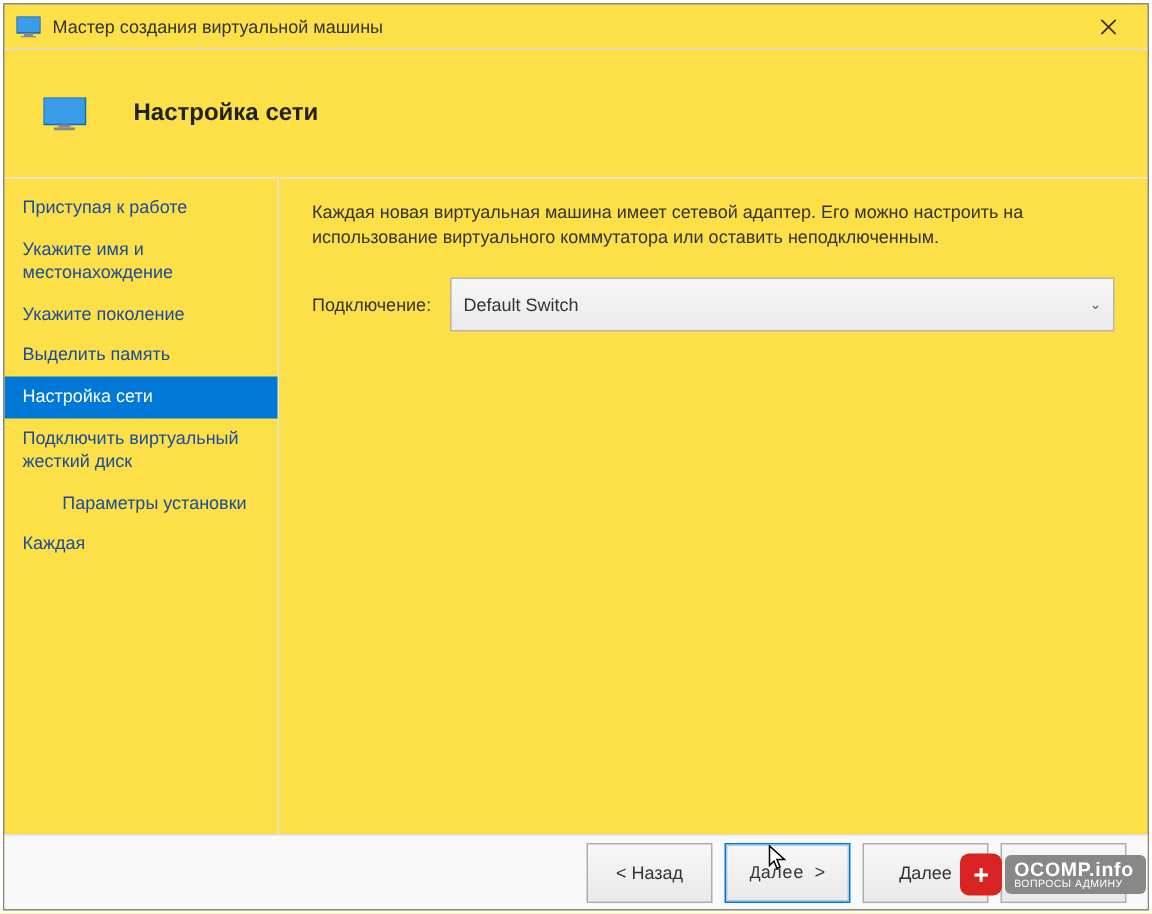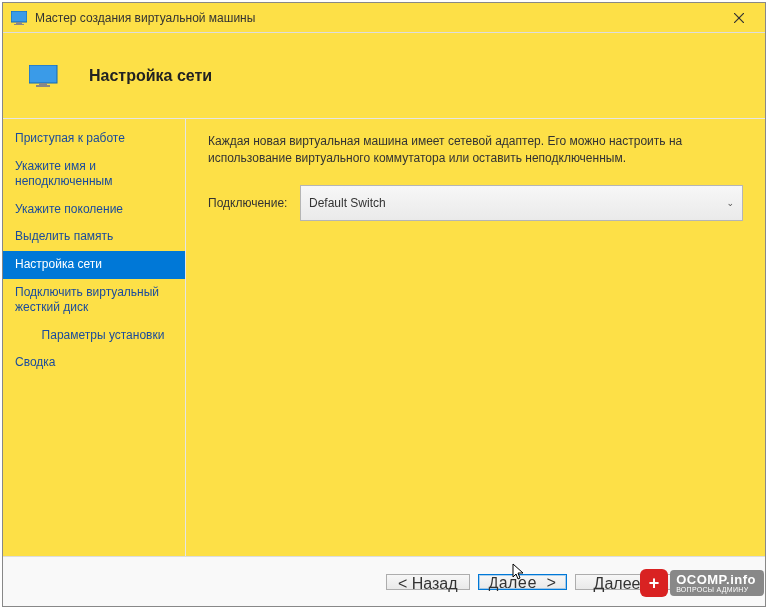--- a/index.html
+++ b/index.html
@@ -135,24 +135,24 @@
       border-top: 1px solid #ddd;
       display: flex;
       align-items: center;
       justify-content: flex-end;
       gap: 8px;
       padding-right: 14px;
       background: #f9f9f9;
     }
     .wiz-btn {
       min-width: 84px;
-      height: 16px;
+      height: 40px;
       border: 1px solid #adadad;
       background: linear-gradient(#f7f7f7, #e9e9e9);
-      font-size: 16px;
+      font-size: 12px;
       color: #333;
       cursor: pointer;
       padding: 0 10px;
       font-family: inherit;
     }
     .wiz-btn.default {
       border: 1px solid #0078d7;
       box-shadow: inset 0 0 0 1px rgba(0,120,215,0.3);
       font-family: Liberation Mono, monospace;
     }
@@ -223,27 +223,27 @@
         <rect x="10" y="18" width="8" height="2" fill="#888"></rect>
         <rect x="7" y="20" width="14" height="2" fill="#888"></rect>
       </svg>
     </span>
     <div class="page-title">Настройка сети</div>
   </div>
 
   <div class="body-section">
     <div class="sidebar" id="sidebar">
         <div class="sidebar-item">Приступая к работе</div>
-        <div class="sidebar-item">Укажите имя и неподключенным</div>
+        <div class="sidebar-item">Укажите имя и местонахождение</div>
         <div class="sidebar-item">Укажите поколение</div>
         <div class="sidebar-item">Выделить память</div>
         <div class="sidebar-item selected">Настройка сети</div>
         <div class="sidebar-item">Подключить виртуальный жесткий диск</div>
         <div class="sidebar-item child">Параметры установки</div>
-        <div class="sidebar-item">Сводка</div>
+        <div class="sidebar-item">Каждая</div>
       </div>
     <div class="content">
       <div class="desc-text">Каждая новая виртуальная машина имеет сетевой адаптер. Его можно настроить на использование виртуального коммутатора или оставить неподключенным.</div>
       <div class="field-row">
         <span class="field-label">Подключение:</span>
         <div class="dropdown">
           <span>Default Switch</span>
           <span class="chevron">⌄</span>
         </div>
       </div>

